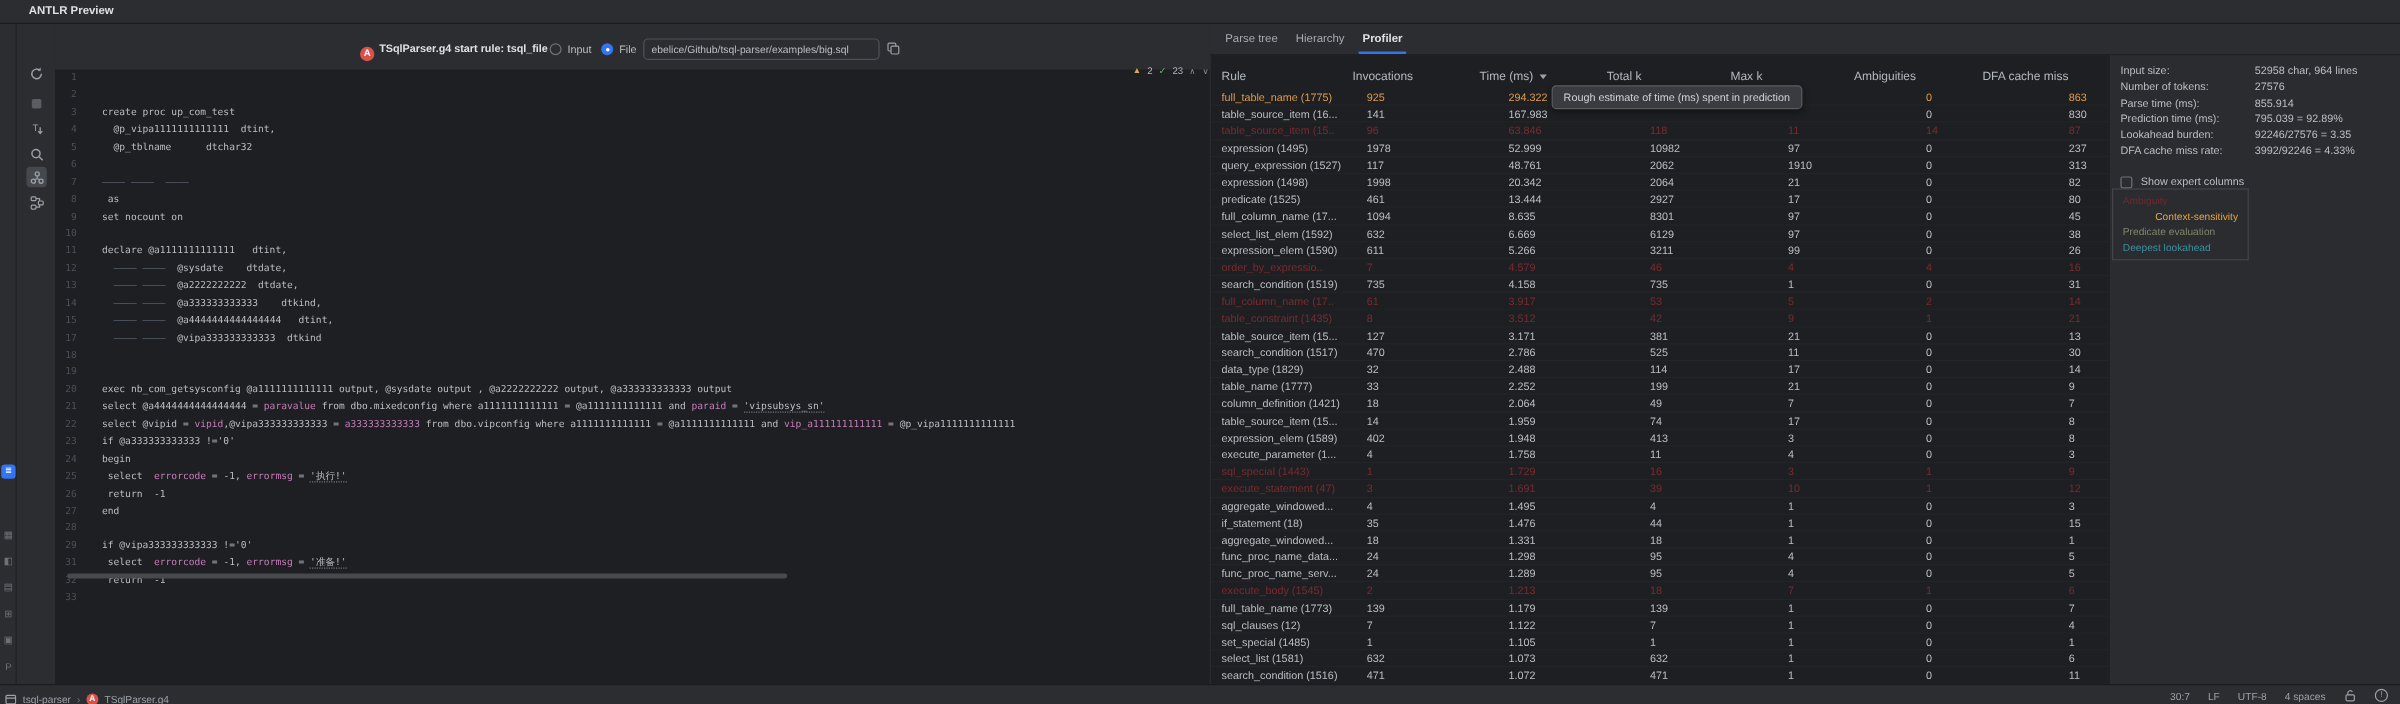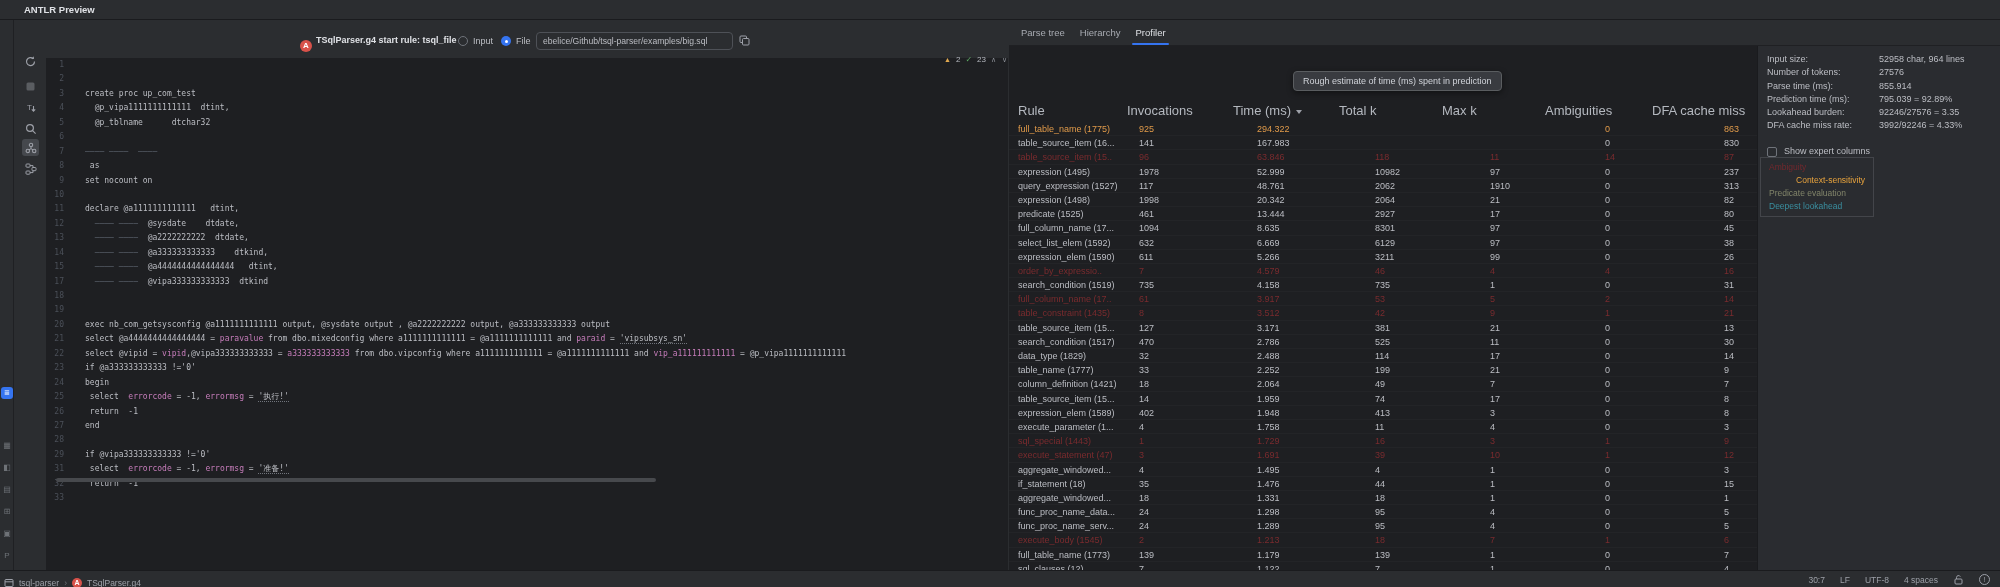--- a/index.html
+++ b/index.html
@@ -46,25 +46,25 @@
   .seg-u{color:#bcbec4;border-bottom:1px dotted #70747c;}
   #inspections{position:absolute;left:944px;top:53px;height:13px;display:flex;align-items:center;gap:5px;
                font-size:8px;color:#b6b9c0;}
   #inspections .w{color:#e0a84f;font-size:7px;} #inspections .g{color:#5fad65;font-size:8px;}
   #inspections .ch{color:#8b8f96;font-size:7px;letter-spacing:2px;}
   #hscroll{position:absolute;left:56px;top:478px;width:600px;height:4px;border-radius:2px;background:#47494d;}
   
   #rtabs{position:absolute;left:1009px;top:20px;width:991px;height:26px;background:#2b2d30;border-bottom:1px solid #1f2023;}
   #rtabs .tab{position:relative;display:inline-block;margin-left:9px;padding:0 3px;height:25px;line-height:25px;
               font-size:9.5px;color:#a8abb2;}
-  #rtabs .tab.act{color:#dfe1e5;}
+  #rtabs .tab.act{color:#dfe1e5;font-weight:bold;}
   #rtabs .tab.act::after{content:"";position:absolute;left:0;right:0;bottom:0;height:2.5px;background:#3574f0;border-radius:2px;}
   #table{position:absolute;left:1009px;top:46px;width:748px;height:524px;background:#1e1f22;overflow:hidden;}
   .tgrid{display:grid;grid-template-columns:109px 106px 106px 103px 103px 107px 114px;padding-left:9px;}
-  #thead{height:28px;align-items:end;padding-bottom:4px;color:#b4b8bf;font-size:13px;margin-top:48px;}
+  #thead{height:28px;align-items:end;padding-bottom:4px;color:#b4b8bf;font-size:10px;}
   #thead .hc{white-space:nowrap;}
   .sortarrow{display:inline-block;width:0;height:0;border-left:3.5px solid transparent;border-right:3.5px solid transparent;
              border-top:4px solid #9da0a8;margin-left:5px;vertical-align:middle;}
   .prow{height:14.2px;line-height:14.2px;font-size:9px;color:#bcbec4;border-bottom:1px solid rgba(255,255,255,0.025);gap:12px;}
   .prow div{white-space:nowrap;overflow:hidden;}
   .prow.o{color:#e09a4a;} .prow.r{color:#7a2b2e;}
   #tooltip{position:absolute;left:1293px;top:71px;height:20px;background:#393b40;border:1px solid #5a5d60;
            border-radius:4px;font-size:9px;color:#cfd2d8;line-height:18px;padding:0 9px;white-space:nowrap;
            box-shadow:0 2px 6px rgba(0,0,0,.45);z-index:5;}
   #info{position:absolute;left:1757px;top:46px;width:243px;height:524px;background:#2a2c30;border-left:1px solid #1a1b1e;

